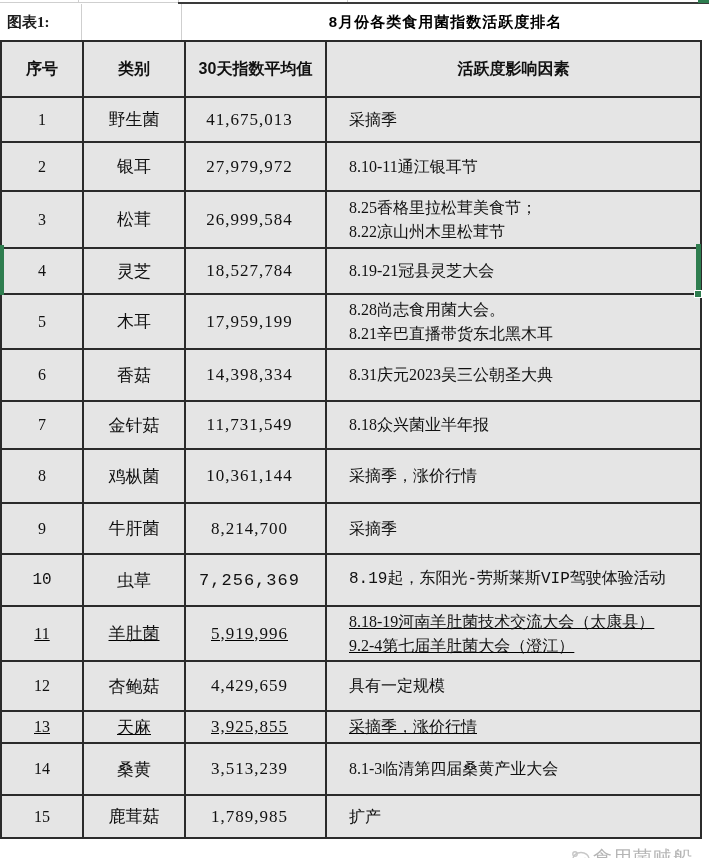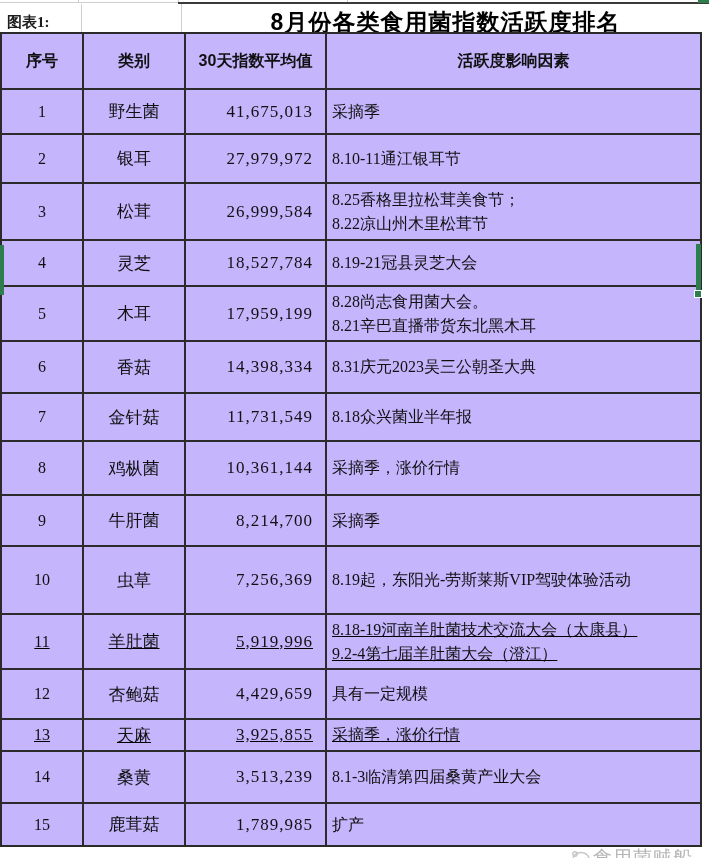--- a/index.html
+++ b/index.html
@@ -26,57 +26,57 @@
   }
   .title-cell-label {
     width: 82px; border-right: 1px solid #cfcfcf;
     display: flex; align-items: center; padding-left: 7px;
     font-weight: bold; font-size: 15px; color: #1c1c1c;
   }
   .title-cell-empty { width: 100px; border-right: 1px solid #cfcfcf; }
   .title-cell-main {
     flex: 1; display: flex; align-items: center; justify-content: center;
     font-family: "Liberation Sans", "DejaVu Sans", sans-serif;
-    font-weight: bold; font-size: 23px; color: #000; letter-spacing: 1px;
+    font-weight: bold; font-size: 15px; color: #000; letter-spacing: 1px;
   }
 
   
   table.main {
-    position: absolute; left: 0; top: 32px;
+    position: absolute; left: 0; top: 40px;
     width: 700px; border-collapse: collapse; table-layout: fixed;
-    background: #c4b5fd;
+    background: #e5e5e5;
   }
   table.main col.c-rank { width: 82px; }
   table.main col.c-cat { width: 102px; }
   table.main col.c-val { width: 141px; }
   table.main col.c-fac { width: 375px; }
   table.main th, table.main td {
     border: 2px solid #2b2b2b;
     color: #111; overflow: hidden;
   }
   table.main thead tr { height: 56px; }
   table.main th {
     font-family: "Liberation Sans", "DejaVu Sans", sans-serif;
     font-weight: bold; font-size: 16px; text-align: center;
   }
   td.cell-rank { text-align: center; font-size: 16px; }
   td.cell-category { text-align: center; font-size: 17px; }
-  td.cell-value { text-align: right; padding-right: 12px; font-size: 17px; letter-spacing: 1px; }
-  td.cell-factors { text-align: left; padding-left: 5px; font-size: 16px; line-height: 1.45; }
+  td.cell-value { text-align: center; padding-right: 12px; font-size: 17px; letter-spacing: 1px; }
+  td.cell-factors { text-align: left; padding-left: 22px; font-size: 16px; line-height: 1.45; }
   
   tbody tr:nth-child(1)  { height: 45px; }
   tbody tr:nth-child(2)  { height: 49px; }
   tbody tr:nth-child(3)  { height: 57px; }
   tbody tr:nth-child(4)  { height: 46px; }
   tbody tr:nth-child(5)  { height: 55px; }
   tbody tr:nth-child(6)  { height: 52px; }
   tbody tr:nth-child(7)  { height: 48px; }
   tbody tr:nth-child(8)  { height: 54px; }
   tbody tr:nth-child(9)  { height: 51px; }
-  tbody tr:nth-child(10) { height: 68px; }
+  tbody tr:nth-child(10) { height: 52px; font-family: Liberation Mono, monospace; }
   tbody tr:nth-child(11) { height: 55px; text-decoration: underline; }
   tbody tr:nth-child(12) { height: 50px; }
   tbody tr:nth-child(13) { height: 32px; text-decoration: underline; }
   tbody tr:nth-child(14) { height: 52px; }
   tbody tr:nth-child(15) { height: 43px; }
 
   
   .sel-left  { position: absolute; left: 0;   top: 245px; width: 4px; height: 50px; }
   .sel-right { position: absolute; left: 696px; top: 244px; width: 5px; height: 46px; }
   .sel-handle { position: absolute; left: 694px; top: 290px; width: 8px; height: 8px; border: 1px solid #ffffff; }

